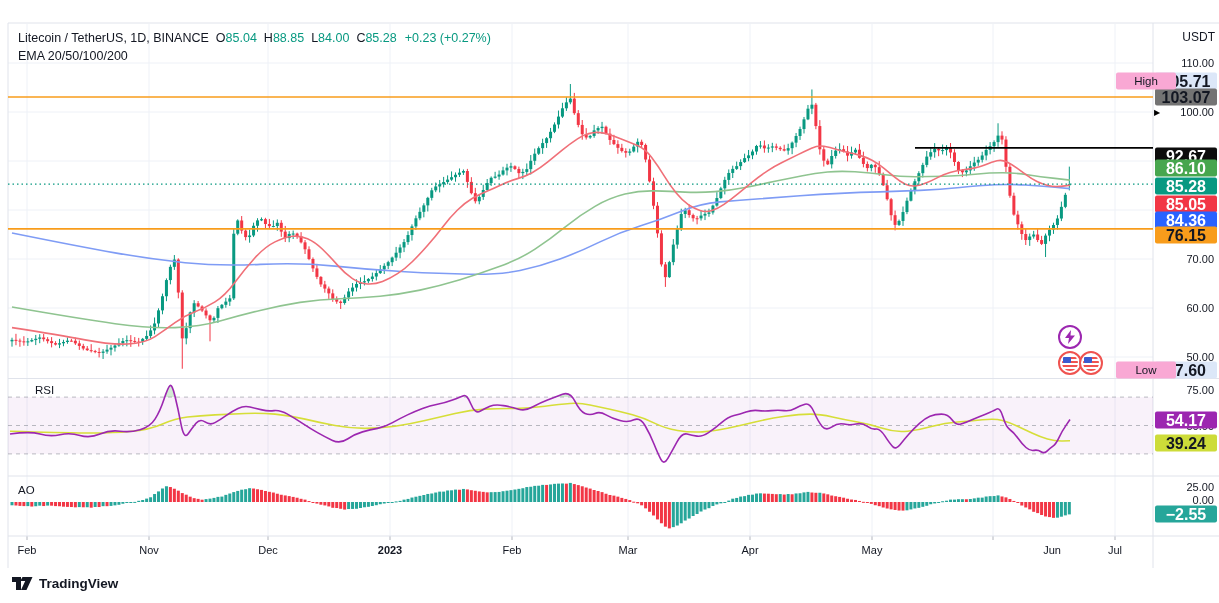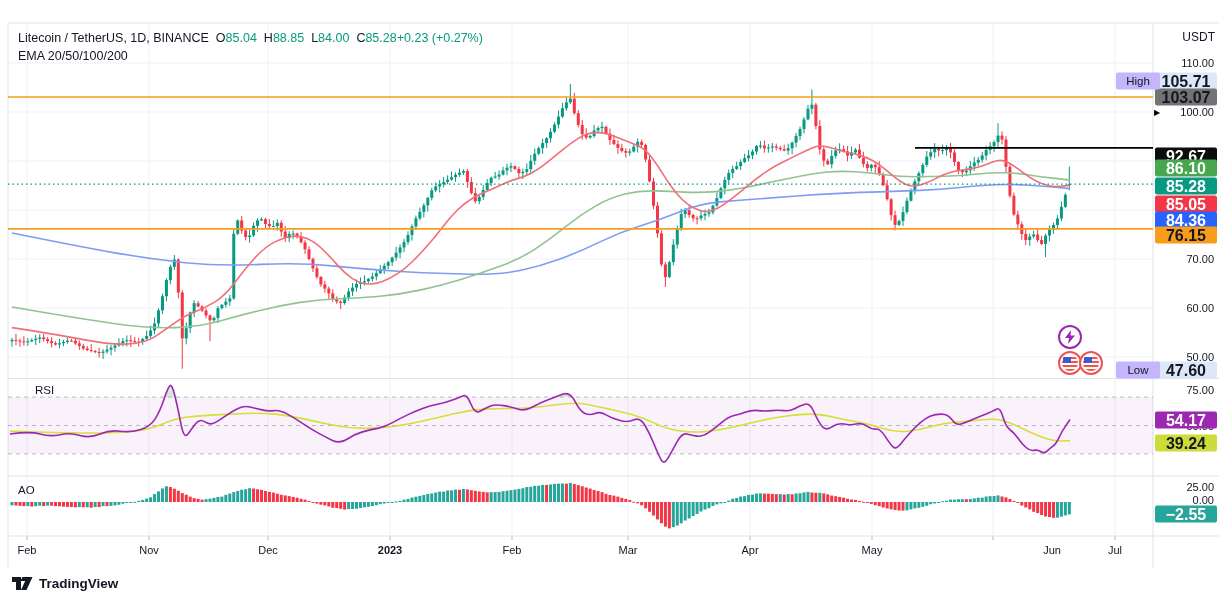--- a/index.html
+++ b/index.html
@@ -3,29 +3,29 @@
 <meta charset="utf-8">
 <style>
   html,body{margin:0;padding:0;background:#fff;}
   .stage{position:relative;width:1219px;height:603px;background:#fff;overflow:hidden;
          font-family:"Liberation Sans",sans-serif;color:#131722;}
   svg#plot{position:absolute;left:0;top:0;z-index:0;}
   .attribution{position:absolute;left:12px;top:5px;font-size:12.5px;font-weight:bold;color:#0c0e15;z-index:3;}
   .legend1{position:absolute;left:18px;top:31px;font-size:12.5px;z-index:3;white-space:nowrap;}
   .legend1 .k{color:#131722;margin-left:7px;}
   .legend1 .v{color:#089981;}
-  .legend1 .chg{color:#089981;margin-left:0;}
+  .legend1 .chg{color:#089981;margin-left:8px;}
   .legend2{position:absolute;left:18px;top:49px;font-size:12.5px;z-index:3;}
   .pane-label{position:absolute;left:18px;font-size:11.5px;z-index:3;}
   .axis-label{position:absolute;right:5px;transform:translateY(-50%);font-size:11px;color:#131722;z-index:1;white-space:nowrap;}
   .axis-cur{position:absolute;right:4px;top:37px;transform:translateY(-50%);font-size:12px;color:#131722;z-index:1;}
   .chip{position:absolute;left:1155px;width:62px;height:17px;transform:translateY(-50%);
         font-size:16px;font-weight:bold;text-align:center;line-height:17px;border-radius:2px;z-index:2;}
-  .side-chip{position:absolute;left:1116px;width:44px;height:17px;transform:translateY(-50%);
-        background:#c4b5fd;color:#131722;font-size:11.5px;text-align:center;line-height:17px;border-radius:2px;z-index:2;}
+  .side-chip{position:absolute;left:1116px;width:60px;height:17px;transform:translateY(-50%);
+        background:#f9a8d4;color:#131722;font-size:11.5px;text-align:center;line-height:17px;border-radius:2px;z-index:2;}
   .marker-arrow{position:absolute;left:1154px;top:112px;transform:translateY(-50%);font-size:8px;color:#000;z-index:2;}
   .month-label{position:absolute;transform:translateX(-50%);top:544px;font-size:11px;color:#131722;z-index:1;}
   .month-label.bold{font-weight:bold;}
   .evt{position:absolute;border-radius:50%;box-sizing:border-box;background:#fff;z-index:2;}
   .evt-bolt{width:24px;height:24px;border:2px solid #9c27b0;display:flex;align-items:center;justify-content:center;}
   .evt-flag{width:24px;height:24px;border:2px solid #ef5350;overflow:hidden;}
   .flag-stripes{position:absolute;inset:2px;border-radius:50%;
       background:repeating-linear-gradient(#fff 0 2px,#ef5350 2px 4px);}
   .flag-canton{position:absolute;left:3px;top:4px;width:8px;height:6px;background:#3b5bd0;border-radius:1px;}
   .footer{position:absolute;left:12px;top:576px;display:flex;align-items:center;gap:6px;z-index:3;}

